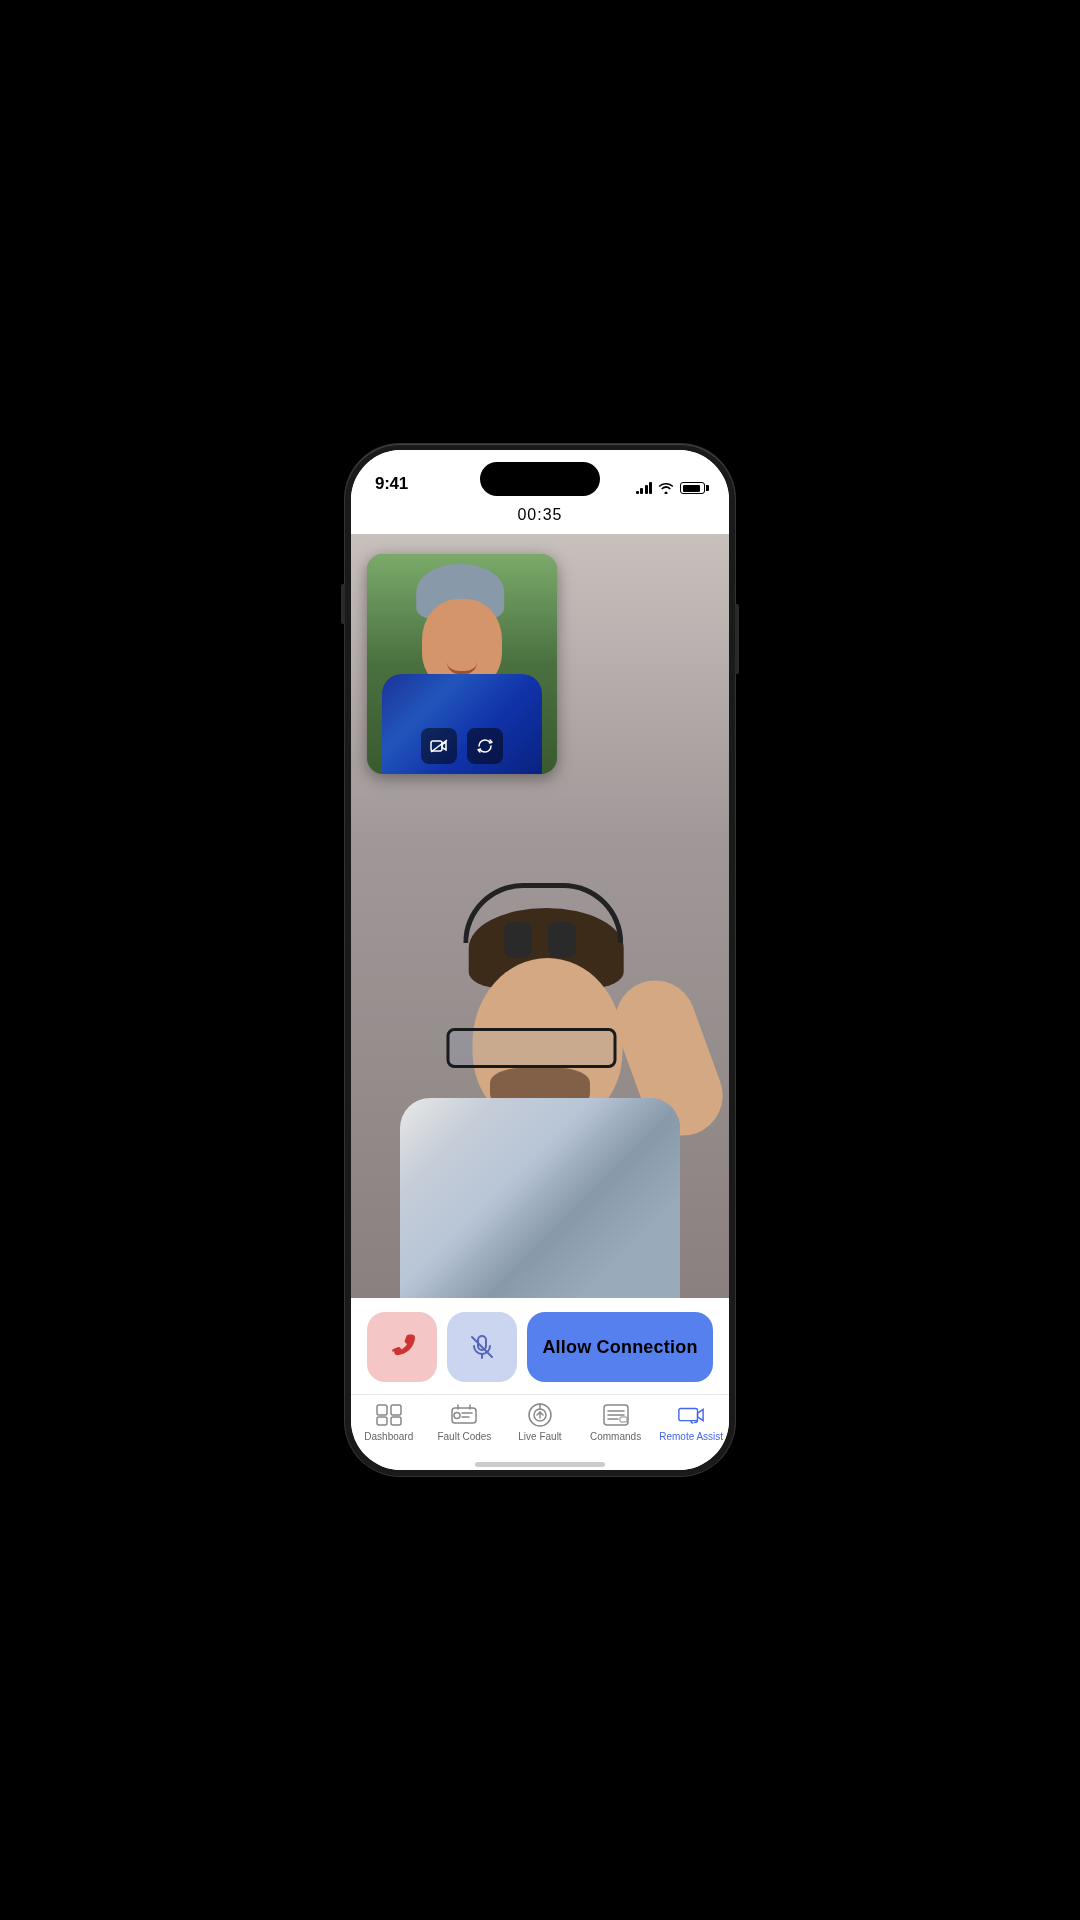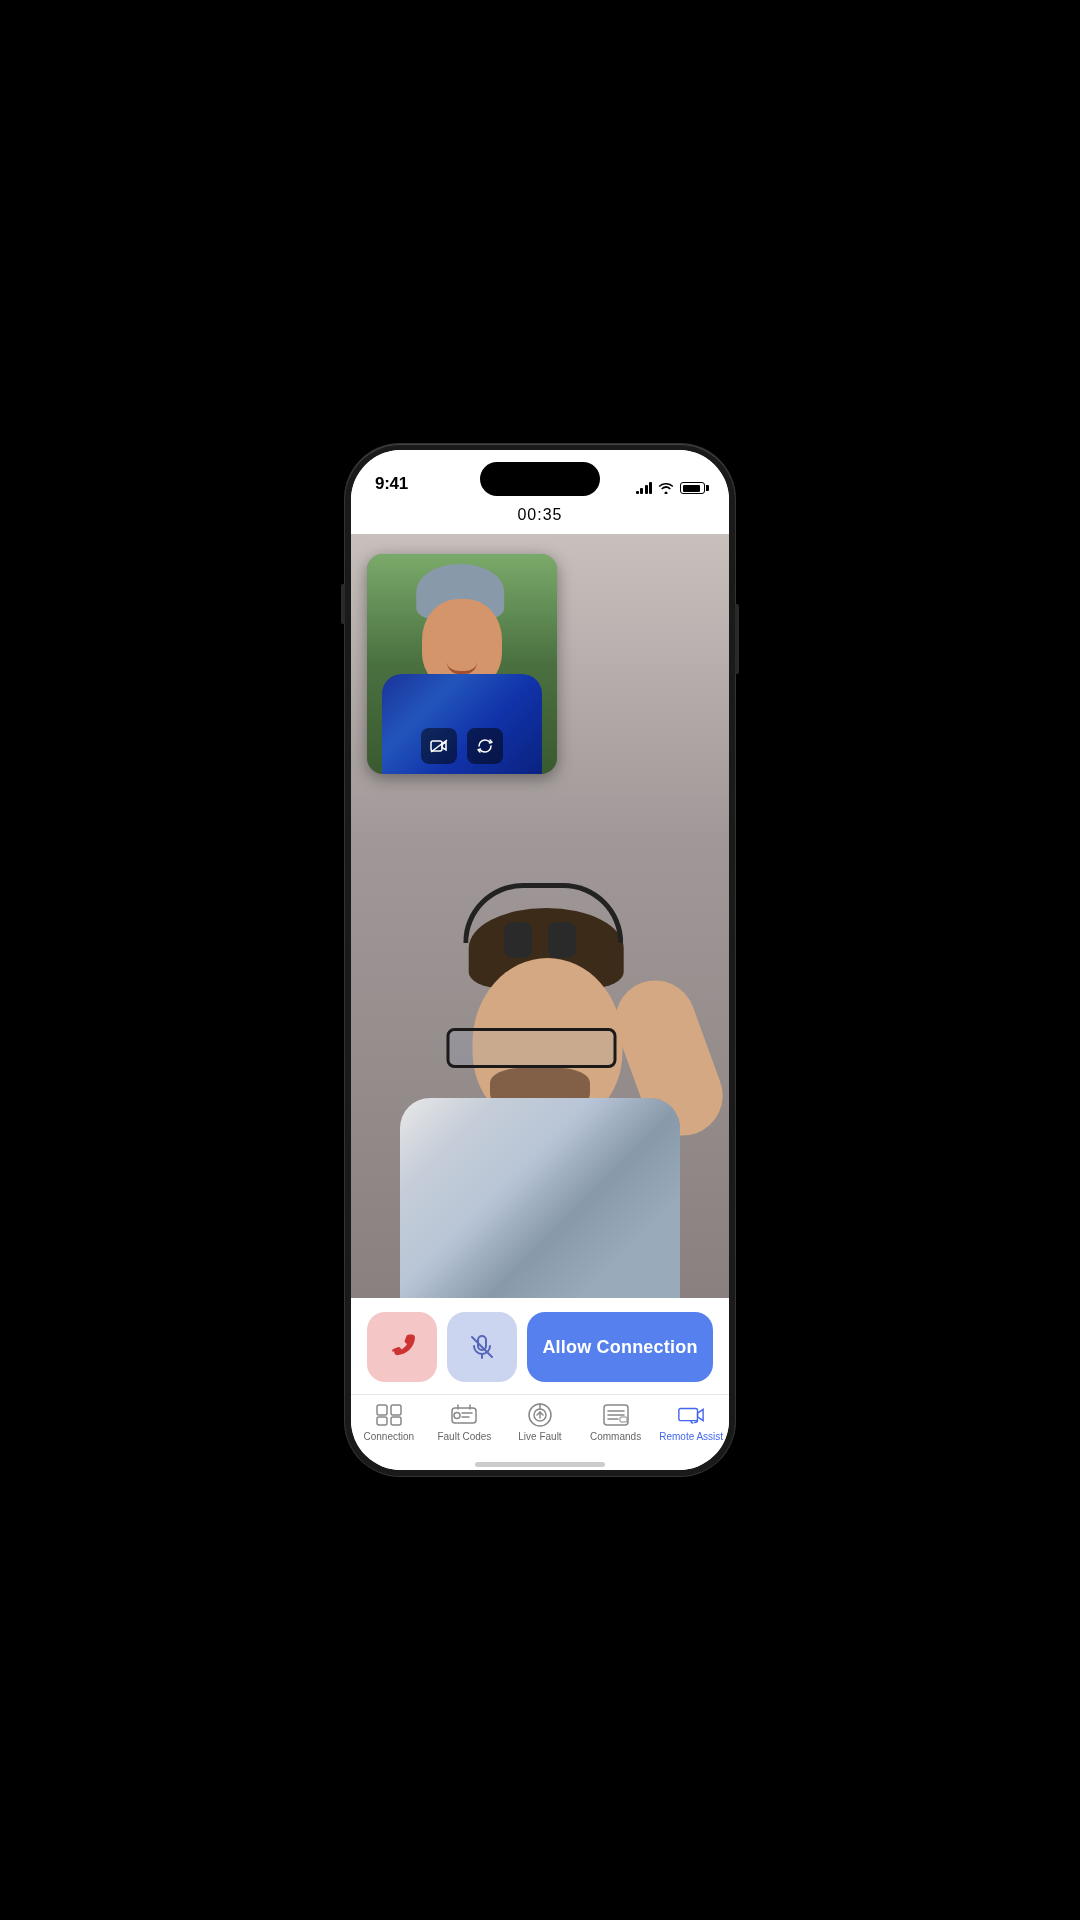--- a/index.html
+++ b/index.html
@@ -435,21 +435,21 @@
       flex-shrink: 0;
       cursor: pointer;
     }
 
     .btn-allow {
       flex: 1;
       height: 70px;
       background: #5580ee;
       border-radius: 18px;
       border: none;
-      color: #ffffff;
+      color: #000000;
       font-size: 18px;
       font-weight: 600;
       cursor: pointer;
       letter-spacing: 0.2px;
     }
 
     
     .tab-bar {
       background: #fff;
       border-top: 1px solid #e8e8e8;
@@ -611,21 +611,21 @@
 
       <div class="tab-item">
         <div class="tab-icon">
           <svg width="26" height="22" viewBox="0 0 26 22" fill="none">
             <rect x="1" y="1" width="10" height="10" rx="2" stroke="#888" stroke-width="1.5" fill="none"></rect>
             <rect x="15" y="1" width="10" height="10" rx="2" stroke="#888" stroke-width="1.5" fill="none"></rect>
             <rect x="1" y="13" width="10" height="8" rx="2" stroke="#888" stroke-width="1.5" fill="none"></rect>
             <rect x="15" y="13" width="10" height="8" rx="2" stroke="#888" stroke-width="1.5" fill="none"></rect>
           </svg>
         </div>
-        <span class="tab-label">Connection</span>
+        <span class="tab-label">Dashboard</span>
       </div>
 
       <div class="tab-item">
         <div class="tab-icon">
           <svg width="28" height="22" viewBox="0 0 28 22" fill="none">
             <rect x="2" y="4" width="24" height="15" rx="3" stroke="#888" stroke-width="1.5" fill="none"></rect>
             <circle cx="7" cy="11.5" r="3" stroke="#888" stroke-width="1.5" fill="none"></circle>
             <line x1="12" y1="9" x2="22" y2="9" stroke="#888" stroke-width="1.5" stroke-linecap="round"></line>
             <line x1="12" y1="13" x2="19" y2="13" stroke="#888" stroke-width="1.5" stroke-linecap="round"></line>
             <line x1="8" y1="1" x2="8" y2="5" stroke="#888" stroke-width="1.5" stroke-linecap="round"></line>

